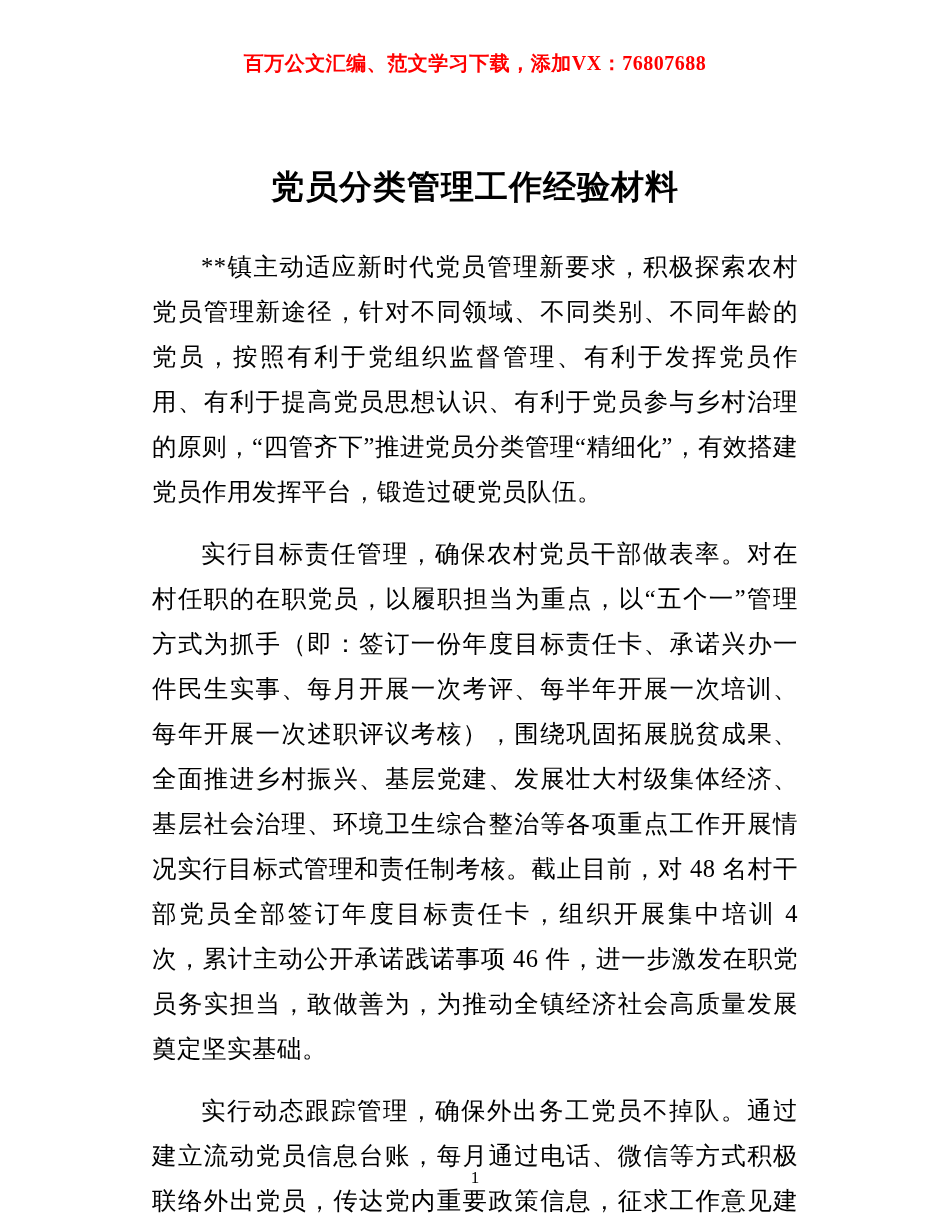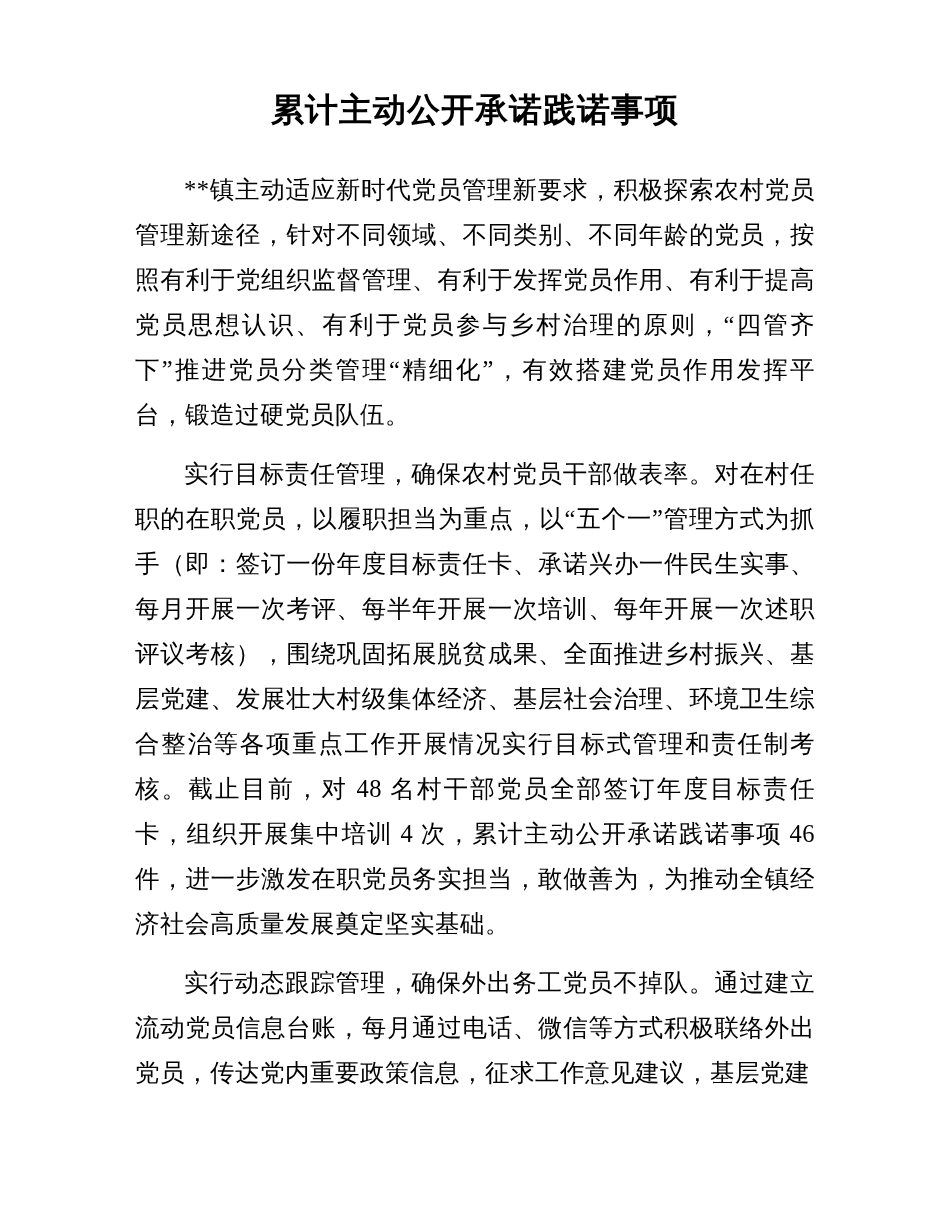--- a/index.html
+++ b/index.html
@@ -31,21 +31,21 @@
     font-weight: bold;
   }
   .doc-title {
     margin: 88px 0 34px 0;
     text-align: center;
     font-size: 33px;
     font-weight: bold;
     letter-spacing: 1px;
   }
   .body-text p {
-    margin: 0;
+    margin: 17px;
     font-size: 24.5px;
     line-height: 45px;
     text-align: justify;
     text-indent: 2em;
     letter-spacing: 0.5px;
   }
   .body-text p + p {
     margin-top: 14px;
   }
   .page-number {
@@ -56,22 +56,23 @@
     text-align: center;
     font-size: 17px;
     color: #000000;
   }
 </style>
 </head>
 <body>
 
 <div class="page">
 
+  <div class="notice" style="color: rgb(255, 0, 0);">百万公文汇编、范文学习下载，添加VX：76807688</div>
 
-  <h1 class="doc-title">累计主动公开承诺践诺事项</h1>
+  <h1 class="doc-title">党员分类管理工作经验材料</h1>
 
   <div class="body-text">
     <p>**镇主动适应新时代党员管理新要求，积极探索农村党员管理新途径，针对不同领域、不同类别、不同年龄的党员，按照有利于党组织监督管理、有利于发挥党员作用、有利于提高党员思想认识、有利于党员参与乡村治理的原则，“四管齐下”推进党员分类管理“精细化”，有效搭建党员作用发挥平台，锻造过硬党员队伍。</p>
     <p>实行目标责任管理，确保农村党员干部做表率。对在村任职的在职党员，以履职担当为重点，以“五个一”管理方式为抓手（即：签订一份年度目标责任卡、承诺兴办一件民生实事、每月开展一次考评、每半年开展一次培训、每年开展一次述职评议考核），围绕巩固拓展脱贫成果、全面推进乡村振兴、基层党建、发展壮大村级集体经济、基层社会治理、环境卫生综合整治等各项重点工作开展情况实行目标式管理和责任制考核。截止目前，对 48 名村干部党员全部签订年度目标责任卡，组织开展集中培训 4 次，累计主动公开承诺践诺事项 46 件，进一步激发在职党员务实担当，敢做善为，为推动全镇经济社会高质量发展奠定坚实基础。</p>
     <p>实行动态跟踪管理，确保外出务工党员不掉队。通过建立流动党员信息台账，每月通过电话、微信等方式积极联络外出党员，传达党内重要政策信息，征求工作意见建议，基层党建</p>
   </div>
 
   <div class="page-number">1</div>
 
 </div>

